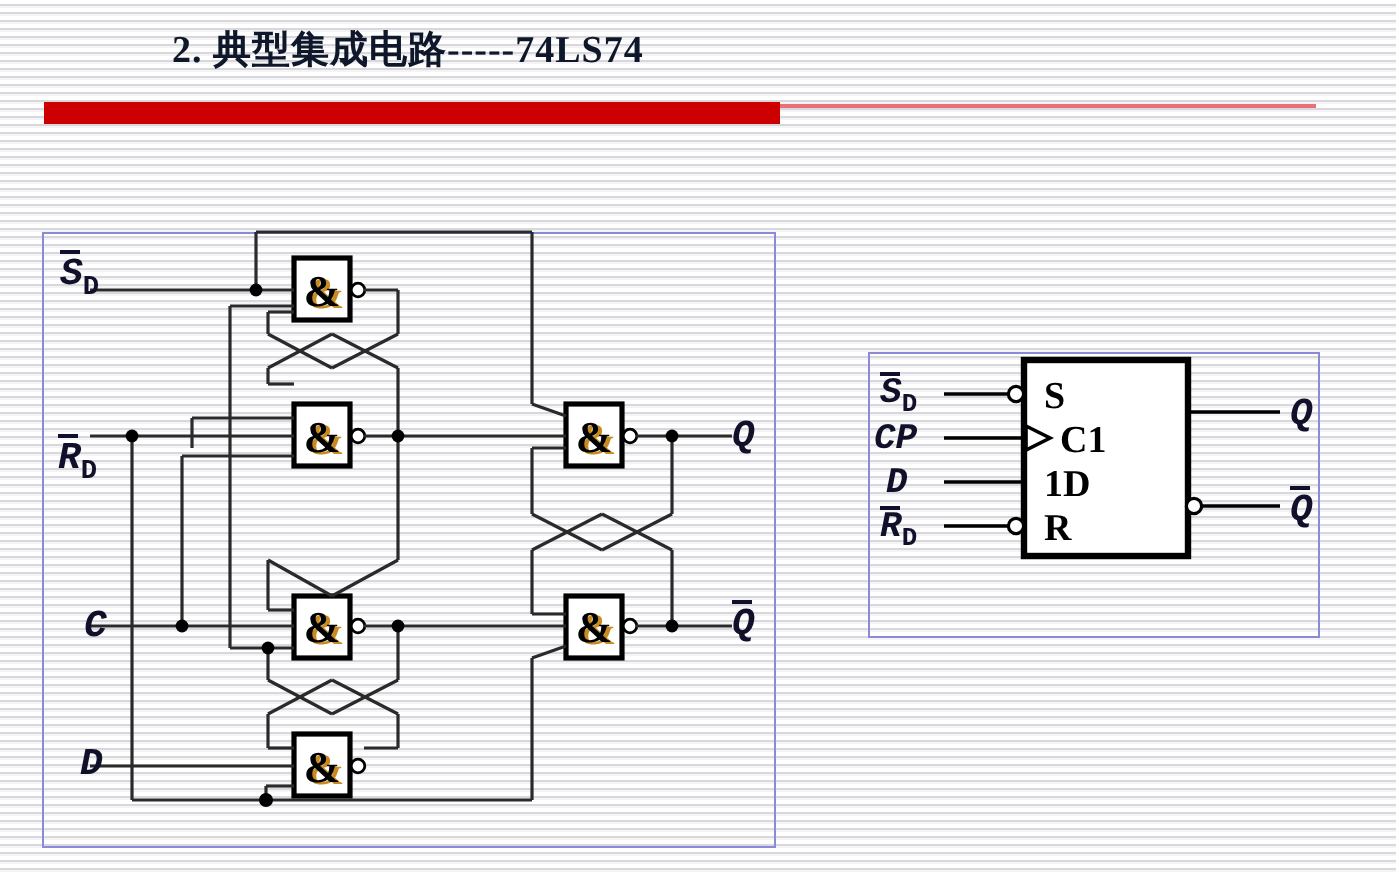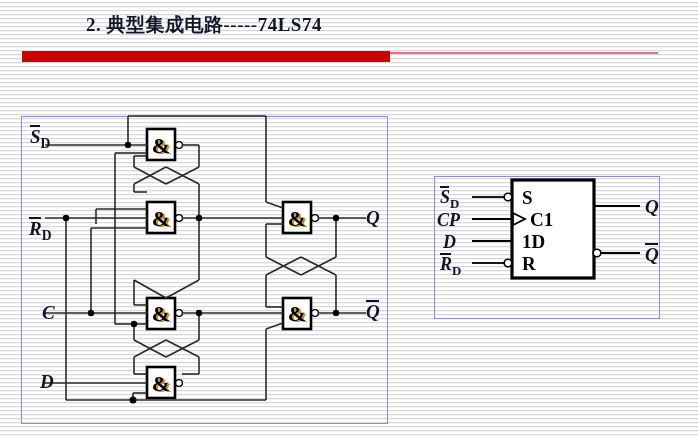--- a/index.html
+++ b/index.html
@@ -38,21 +38,21 @@
   }
   #left-panel{left:21px;top:116px;width:365px;height:306px;}
   #right-panel{left:434px;top:176px;width:224px;height:141px;}
 
   #circuit-svg, #block-svg{position:absolute;z-index:6;}
   #circuit-svg{left:21px;top:112px;}
   #block-svg{left:430px;top:170px;}
 
   .lbl{
     position:absolute;z-index:8;
-    font-family:Liberation Serif, serif;
+    font-family:Liberation Mono, monospace;
     font-style:italic;font-weight:bold;color:#10102a;
     white-space:nowrap;
   }
   .lbl .ov{position:relative;display:inline-block;}
   .lbl .ov::before{
     content:"";position:absolute;left:0;right:1px;top:-1px;
     border-top:2px solid #10102a;
   }
   .sub{font-size:0.72em;font-style:normal;vertical-align:sub;}
 </style>

